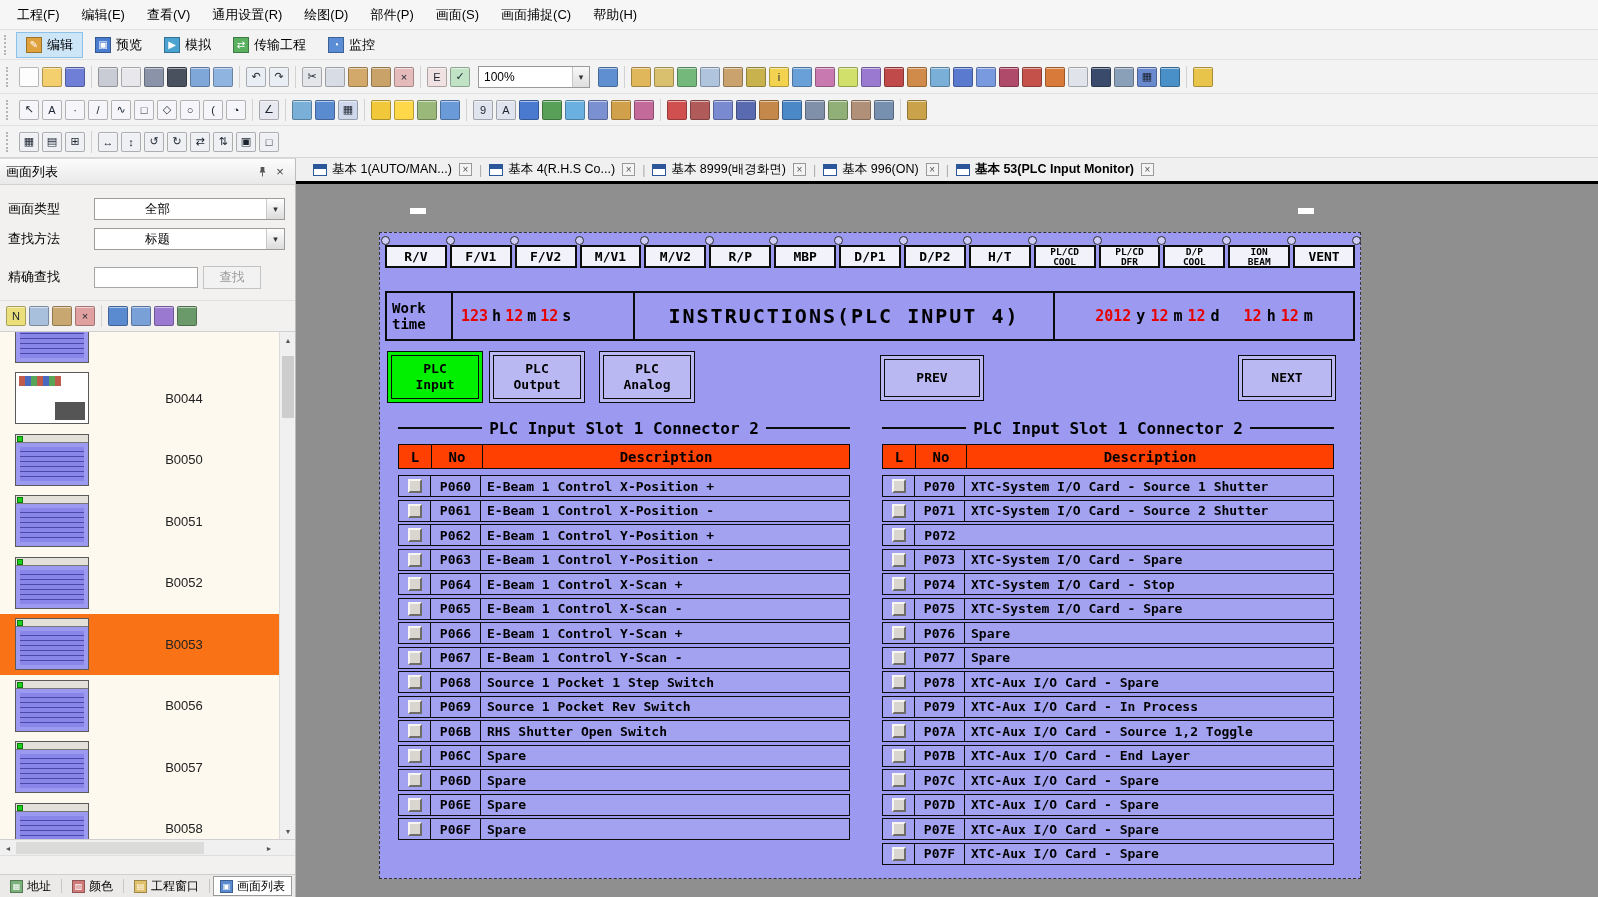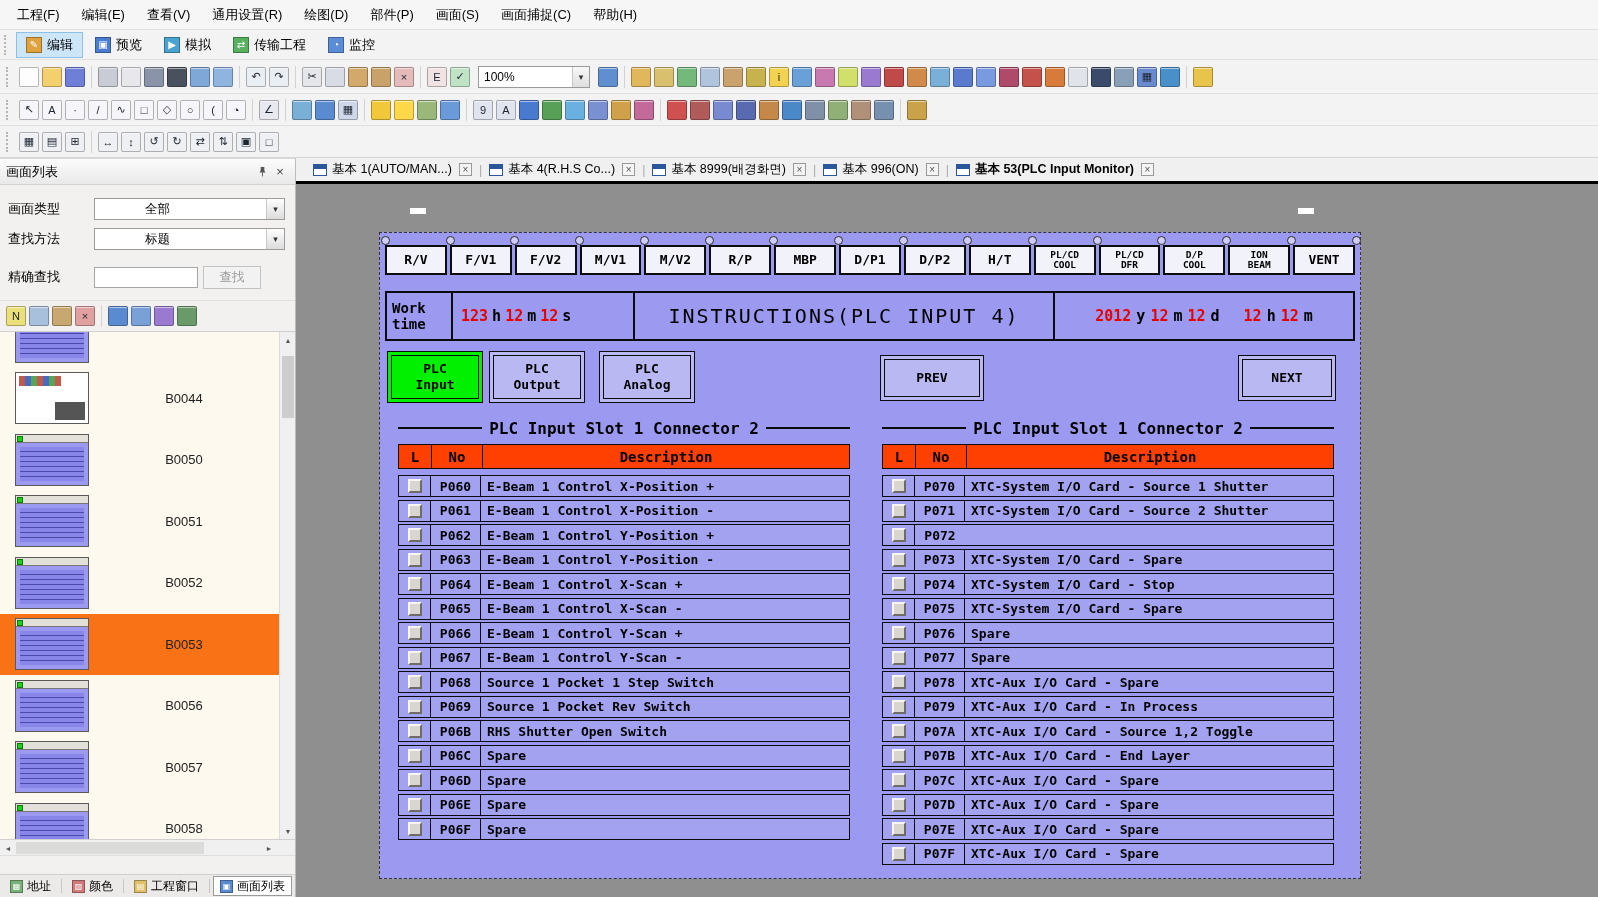--- a/index.html
+++ b/index.html
@@ -98,31 +98,31 @@
 .tab-sep{color:#aaa;margin:0 3px;}
 #canvas{position:absolute;left:0;top:26px;right:0;bottom:0;background:#8f8f8f;overflow:hidden;}
 .marker{position:absolute;width:16px;height:6px;background:#fff;}
 .m1{left:114px;top:24px;} .m2{left:1002px;top:24px;}
 
 
 #hmi{position:absolute;left:83px;top:48px;width:982px;height:647px;background:#9b9af0;
   border:1px dashed #333;font-family:"DejaVu Sans Mono","Liberation Mono",monospace;}
 .handle{position:absolute;top:3px;width:9px;height:9px;border-radius:50%;border:1px solid #2a2a2a;
   background:rgba(240,240,255,.6);}
-#hmi-topbtns{position:absolute;left:5px;top:12px;width:970px;height:30px;display:grid;
+#hmi-topbtns{position:absolute;left:5px;top:12px;width:970px;height:22px;display:grid;
   grid-template-columns:repeat(15,1fr);gap:3px;}
 .hmi-topbtn{background:#f2f2fb;border:2px solid #0c0c0c;display:flex;align-items:center;justify-content:center;
   text-align:center;font-weight:bold;font-size:13px;line-height:1.02;white-space:pre-line;}
 .hmi-topbtn.two{font-size:9.5px;}
 .infobar{position:absolute;left:5px;top:58px;width:970px;height:50px;border:2px solid #0c0c0c;display:flex;}
 .ib-label{width:66px;border-right:2px solid #0c0c0c;display:flex;flex-direction:column;align-items:flex-start;
   justify-content:center;padding-left:5px;font-weight:bold;font-size:14px;line-height:1.15;}
 .ib-time{width:182px;border-right:2px solid #0c0c0c;display:flex;align-items:center;padding-left:8px;
   font-weight:bold;font-size:15px;gap:4px;}
-.ib-title{flex:1;display:flex;align-items:center;justify-content:center;font-weight:normal;font-size:20px;letter-spacing:2px;}
+.ib-title{flex:1;display:flex;align-items:center;justify-content:center;font-weight:bold;font-size:20px;letter-spacing:2px;}
 .ib-date{width:300px;border-left:2px solid #0c0c0c;display:flex;align-items:center;justify-content:center;
   font-weight:bold;font-size:15px;gap:5px;}
 .num{color:#e60000;} .unit{color:#000;} .dgap{width:14px;}
 #hmi-nav{position:absolute;left:0;top:118px;width:100%;height:58px;}
 .hmi-navbtn{position:absolute;display:flex;align-items:center;justify-content:center;text-align:center;
   font-weight:bold;font-size:13px;line-height:1.2;white-space:pre-line;border:1px solid #0c0c0c;}
 .hmi-navbtn.green{background:#00f000;box-shadow:inset 0 0 0 3px #00f000,inset 0 0 0 4px #0c0c0c;}
 .hmi-navbtn.purple{background:#b9b8f3;box-shadow:inset 0 0 0 3px #b9b8f3,inset 0 0 0 4px #0c0c0c;}
 #hmi-tables{position:absolute;left:0;top:184px;width:100%;}
 .hmi-table{position:absolute;top:0;width:452px;}

